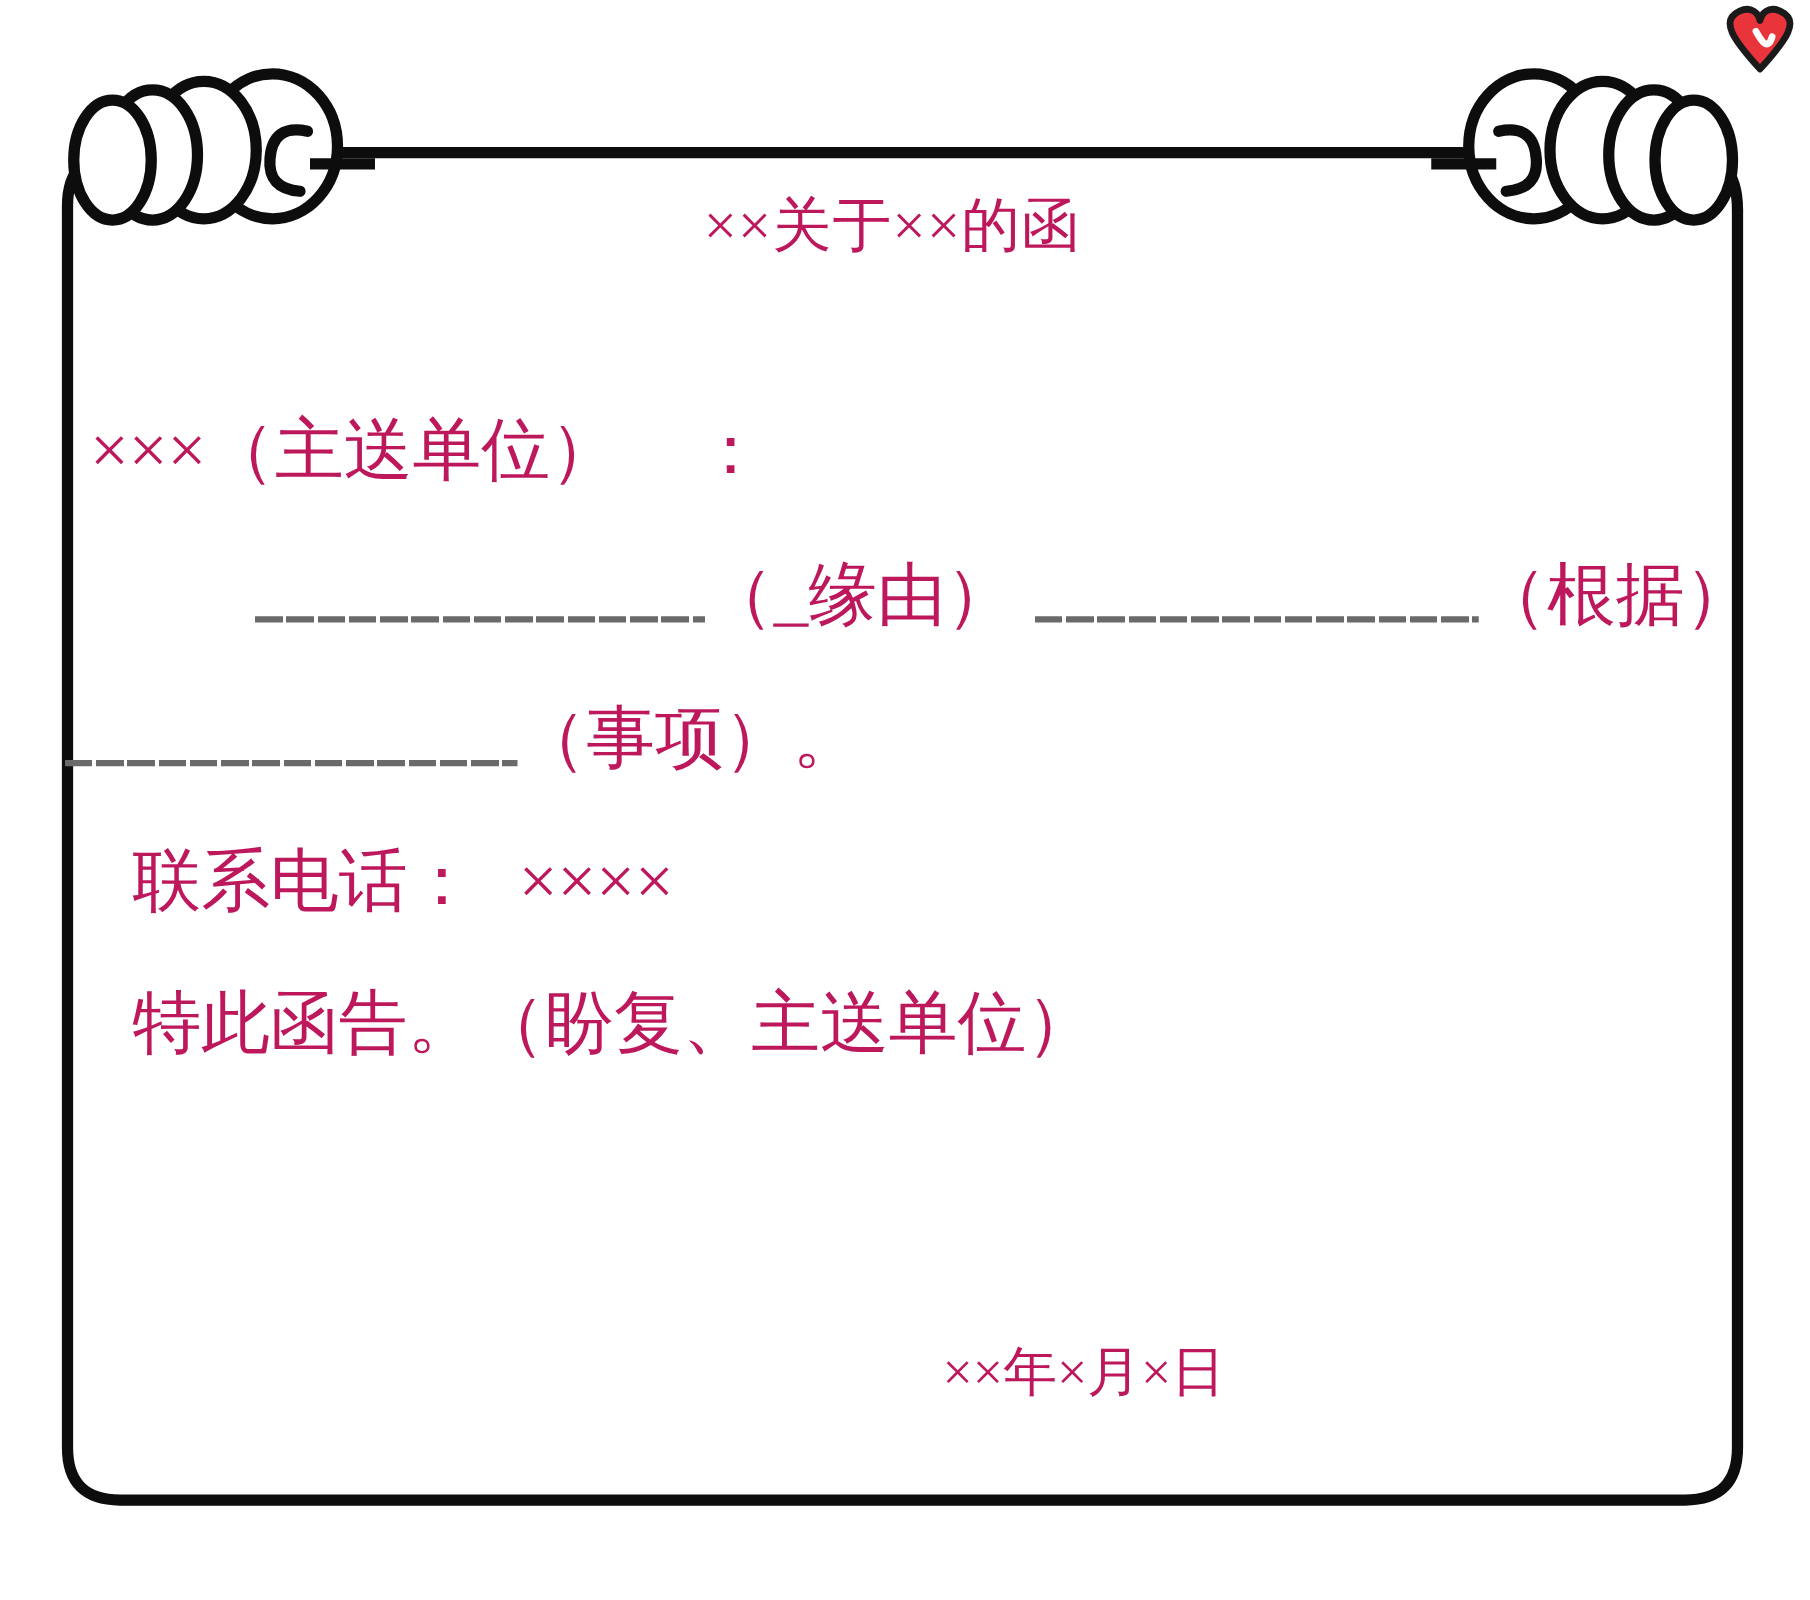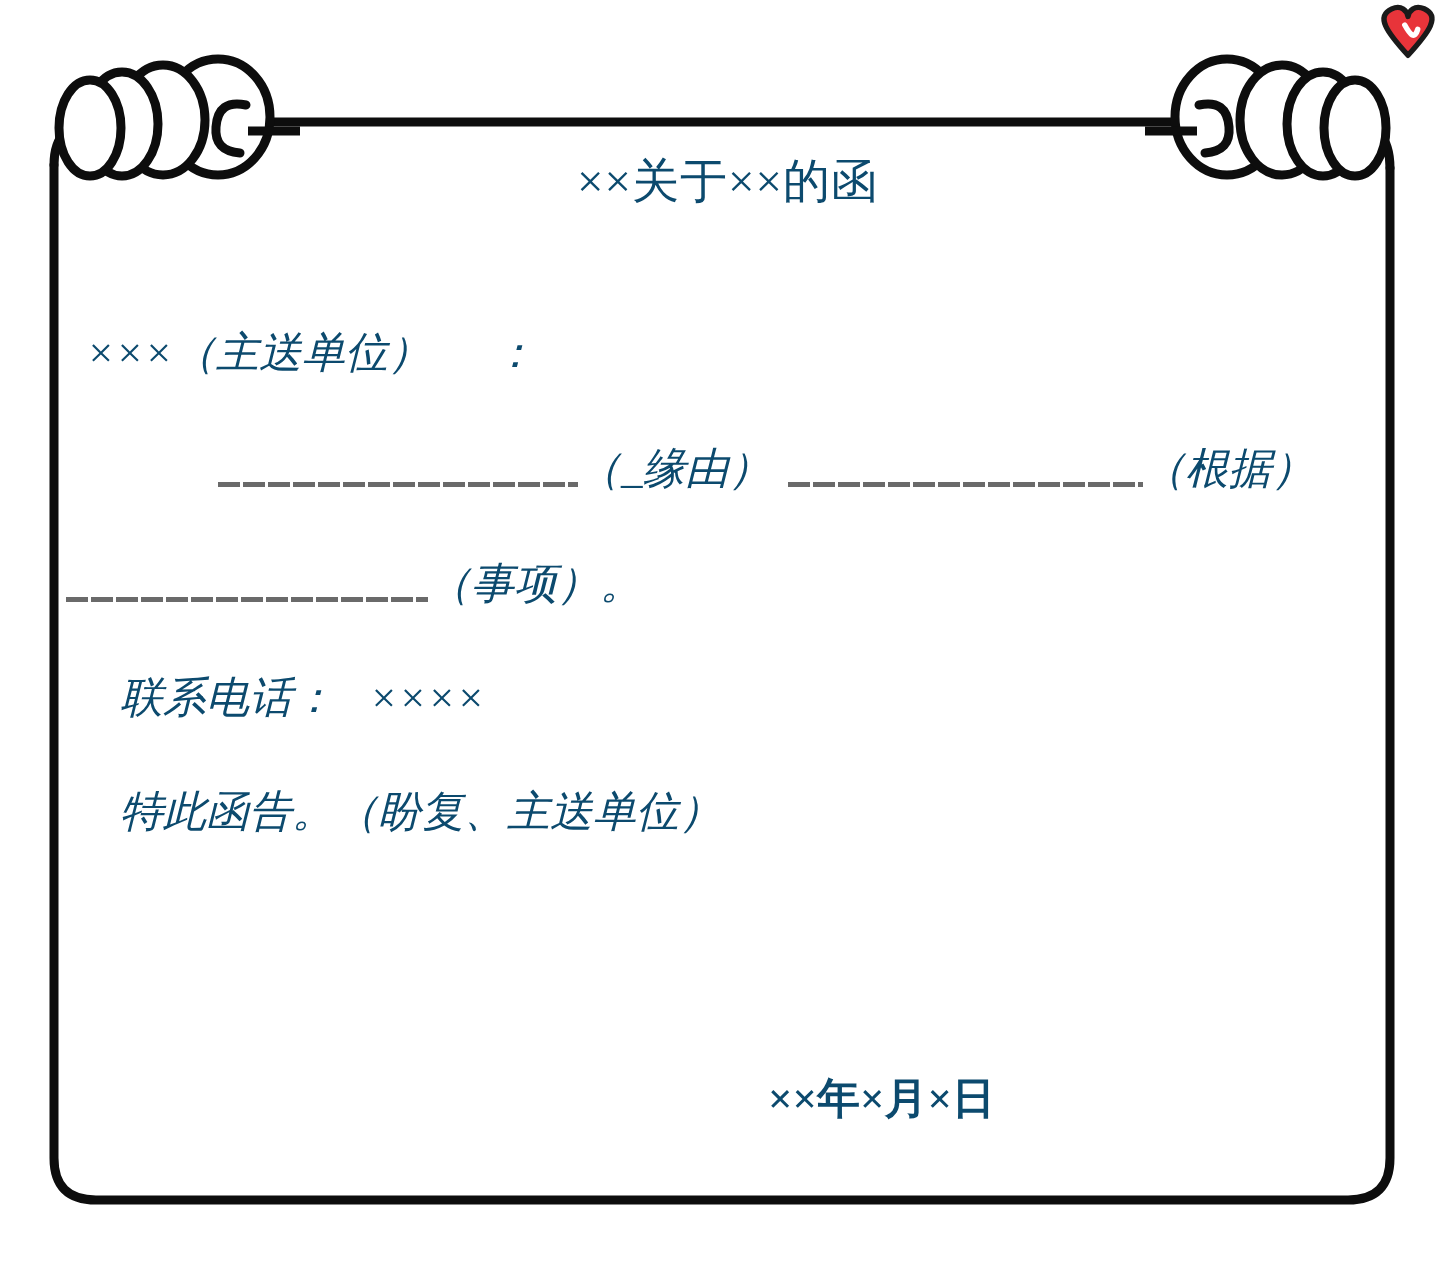--- a/index.html
+++ b/index.html
@@ -25,62 +25,61 @@
     left: 0; top: 0;
     width: 1448px;
     height: 1280px;
     pointer-events: none;
     z-index: 2;
   }
 
   
   #doc {
     position: absolute;
-    left: 58px;
+    left: 44px;
     top: 122px;
     width: 1340px;
     height: 1078px;
     z-index: 3;
-    color: #0c4a6e;
+    color: #be185d;
   }
 
   .title {
     position: absolute;
     left: 0;
     top: 34px;
     width: 1340px;
     text-align: center;
     font-size: 47px;
     letter-spacing: 1px;
     line-height: 1.1;
     white-space: pre;
   }
 
   .body-line {
     position: absolute;
-    font-size: 43px;
+    font-size: 55px;
     line-height: 1.15;
     white-space: pre;
-    font-style: italic;
   }
 
   .ln-addressee { left: 28px;  top: 206px; }
   .ln-reason    { left: 160px; top: 322px; }
   .ln-matter    { left: 8px;   top: 437px; }
   .ln-phone     { left: 62px;  top: 551px; }
   .ln-closing   { left: 62px;  top: 665px; }
 
   .sign-line {
     position: absolute;
     font-size: 43px;
     line-height: 1.15;
     white-space: pre;
   }
   .ln-org  { left: 660px; top: 835px; }
-  .ln-date { left: 710px; top: 952px; font-weight: bold; }
+  .ln-date { left: 710px; top: 952px; }
 
   
   .rule {
     display: inline-block;
     vertical-align: -4px;
     height: 5px;
     background-image: repeating-linear-gradient(
        to right,
        #6a6a6a 0px, #6a6a6a 22px,
        rgba(0,0,0,0) 22px, rgba(0,0,0,0) 25px);

